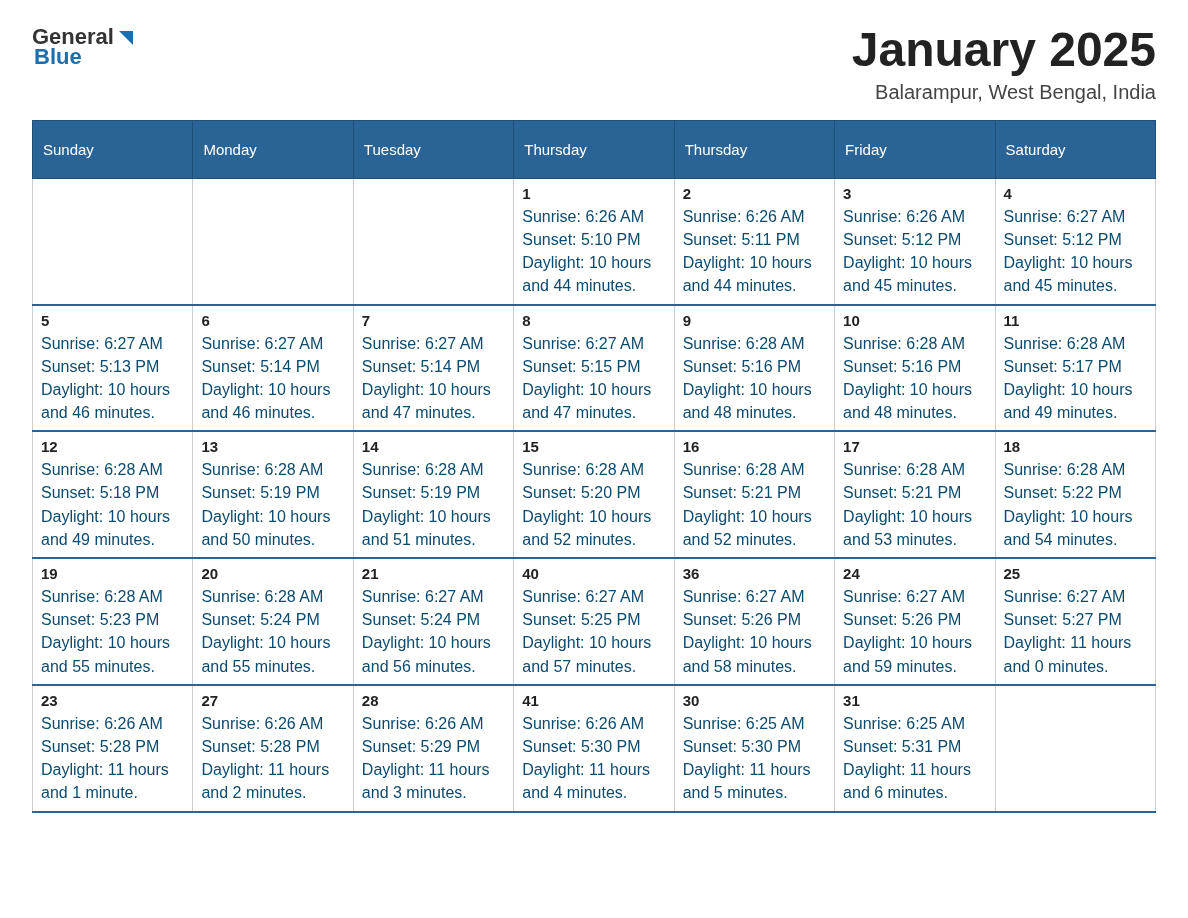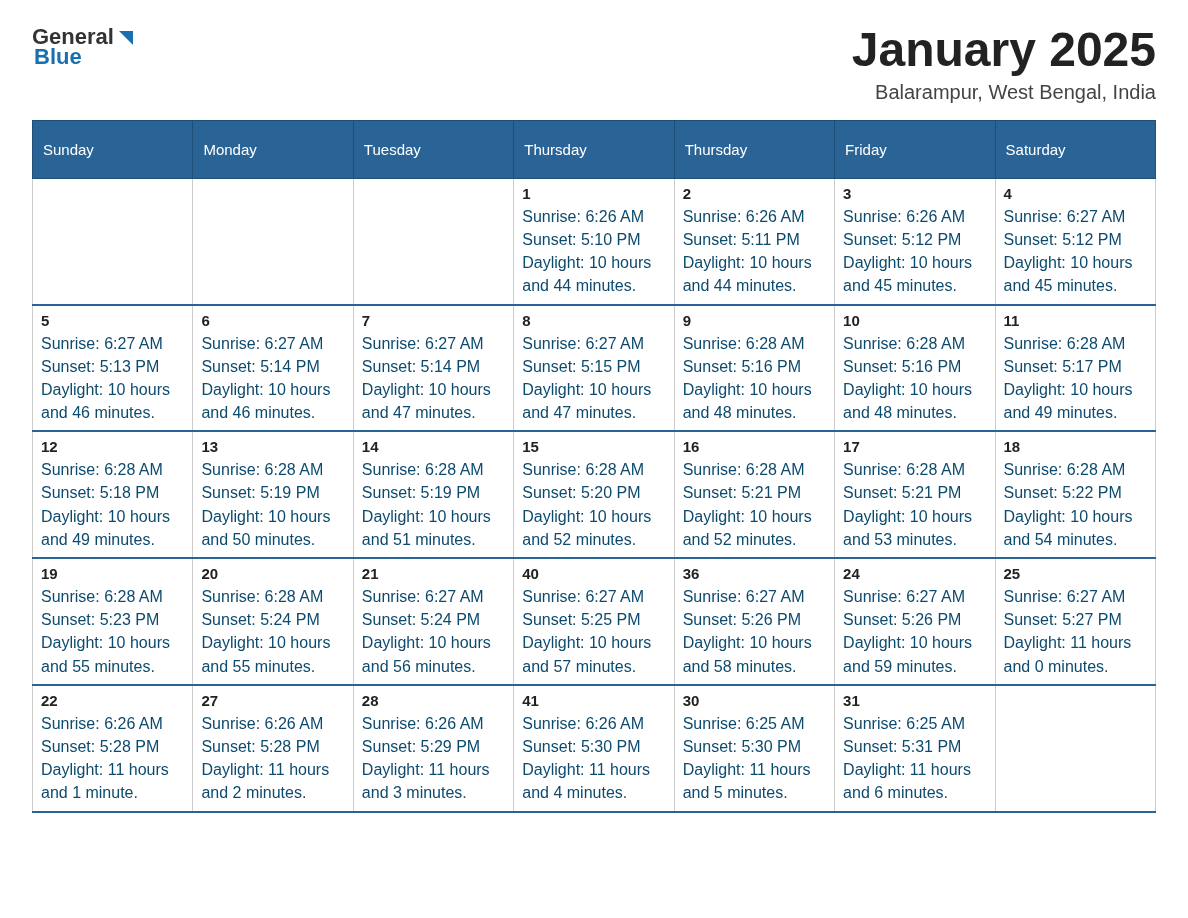--- a/index.html
+++ b/index.html
@@ -303,21 +303,21 @@
         <td>
           <span class="day-number">25</span>
           <div class="day-info" style="white-space: pre-line;">Sunrise: 6:27 AM
 Sunset: 5:27 PM
 Daylight: 11 hours
 and 0 minutes.</div>
         </td>
       </tr>
       <tr>
         <td>
-          <span class="day-number">22</span>
+          <span class="day-number">23</span>
           <div class="day-info" style="white-space: pre-line;">Sunrise: 6:26 AM
 Sunset: 5:28 PM
 Daylight: 11 hours
 and 1 minute.</div>
         </td>
         <td>
           <span class="day-number">27</span>
           <div class="day-info" style="white-space: pre-line;">Sunrise: 6:26 AM
 Sunset: 5:28 PM
 Daylight: 11 hours

